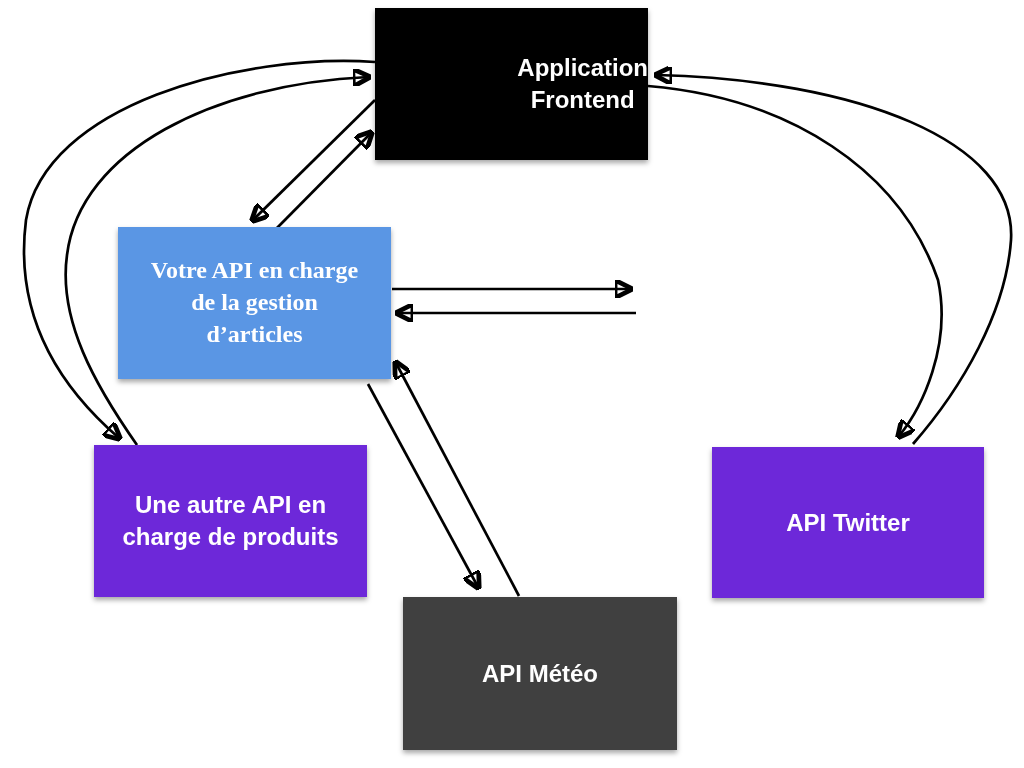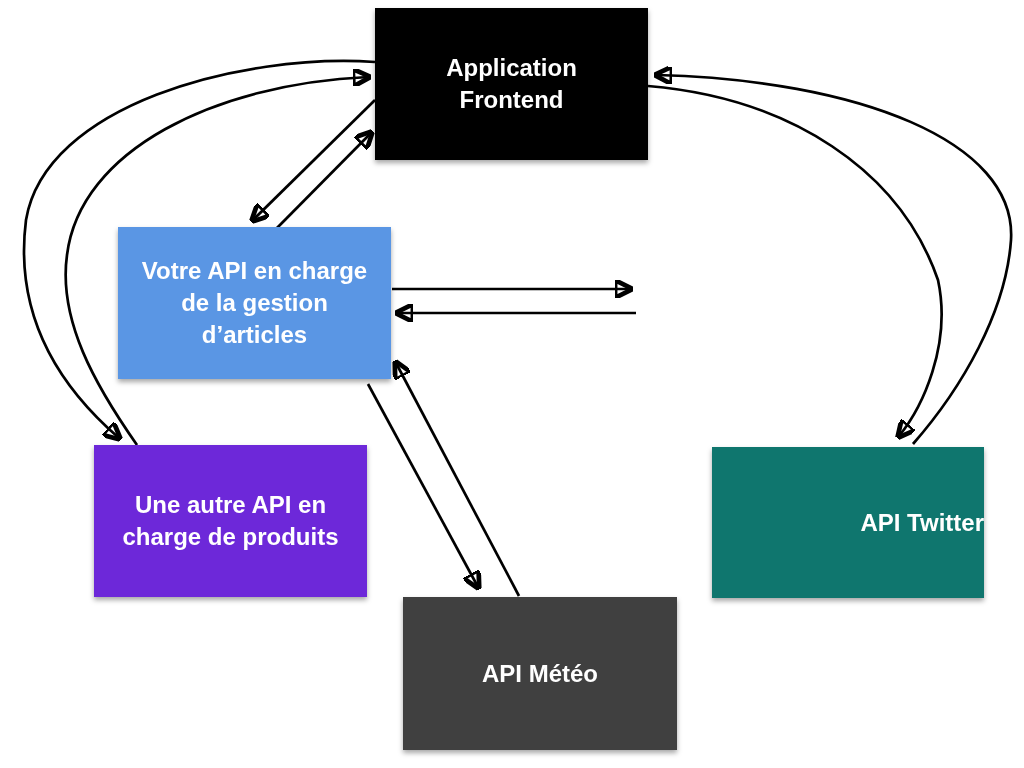--- a/index.html
+++ b/index.html
@@ -33,22 +33,22 @@
     align-items: center;
     justify-content: center;
     text-align: center;
     color: #ffffff;
     font-weight: bold;
     font-size: 24px;
     line-height: 1.32;
     white-space: pre-line;
     box-shadow: 0 3px 5px rgba(0,0,0,0.35);
   }
-  #node-frontend { left: 375px; top: 8px;   width: 273px; height: 152px; }
-  #node-articles { left: 118px; top: 227px; width: 273px; height: 152px; }
+  #node-frontend { left: 375px; top: 8px;   width: 273px; height: 152px; justify-content: flex-end; }
+  #node-articles { left: 118px; top: 227px; width: 273px; height: 152px; font-family: Liberation Serif, serif; }
   #node-github   { left: 637px; top: 227px; width: 272px; height: 153px; }
   #node-produits { left: 52px;  top: 445px; width: 273px; height: 152px; }
   #node-twitter  { left: 712px; top: 447px; width: 272px; height: 151px; }
   #node-meteo    { left: 403px; top: 597px; width: 274px; height: 153px; }
 </style>
 </head>
 <body>
 
 <div id="canvas">
 
@@ -85,21 +85,21 @@
 de la gestion
 d’articles</span>
   </div>
 
 
   <div class="node" id="node-produits" style="background-color: #6d28d9; margin-left: 42px;">
     <span>Une autre API en
 charge de produits</span>
   </div>
 
-  <div class="node" id="node-twitter" style="background-color: #0f766e; justify-content: flex-end;">
+  <div class="node" id="node-twitter" style="background-color: #6d28d9;">
     <span>API Twitter</span>
   </div>
 
   <div class="node" id="node-meteo" style="background-color: #404040;">
     <span>API Météo</span>
   </div>
 
 </div>
 
 </body></html>

